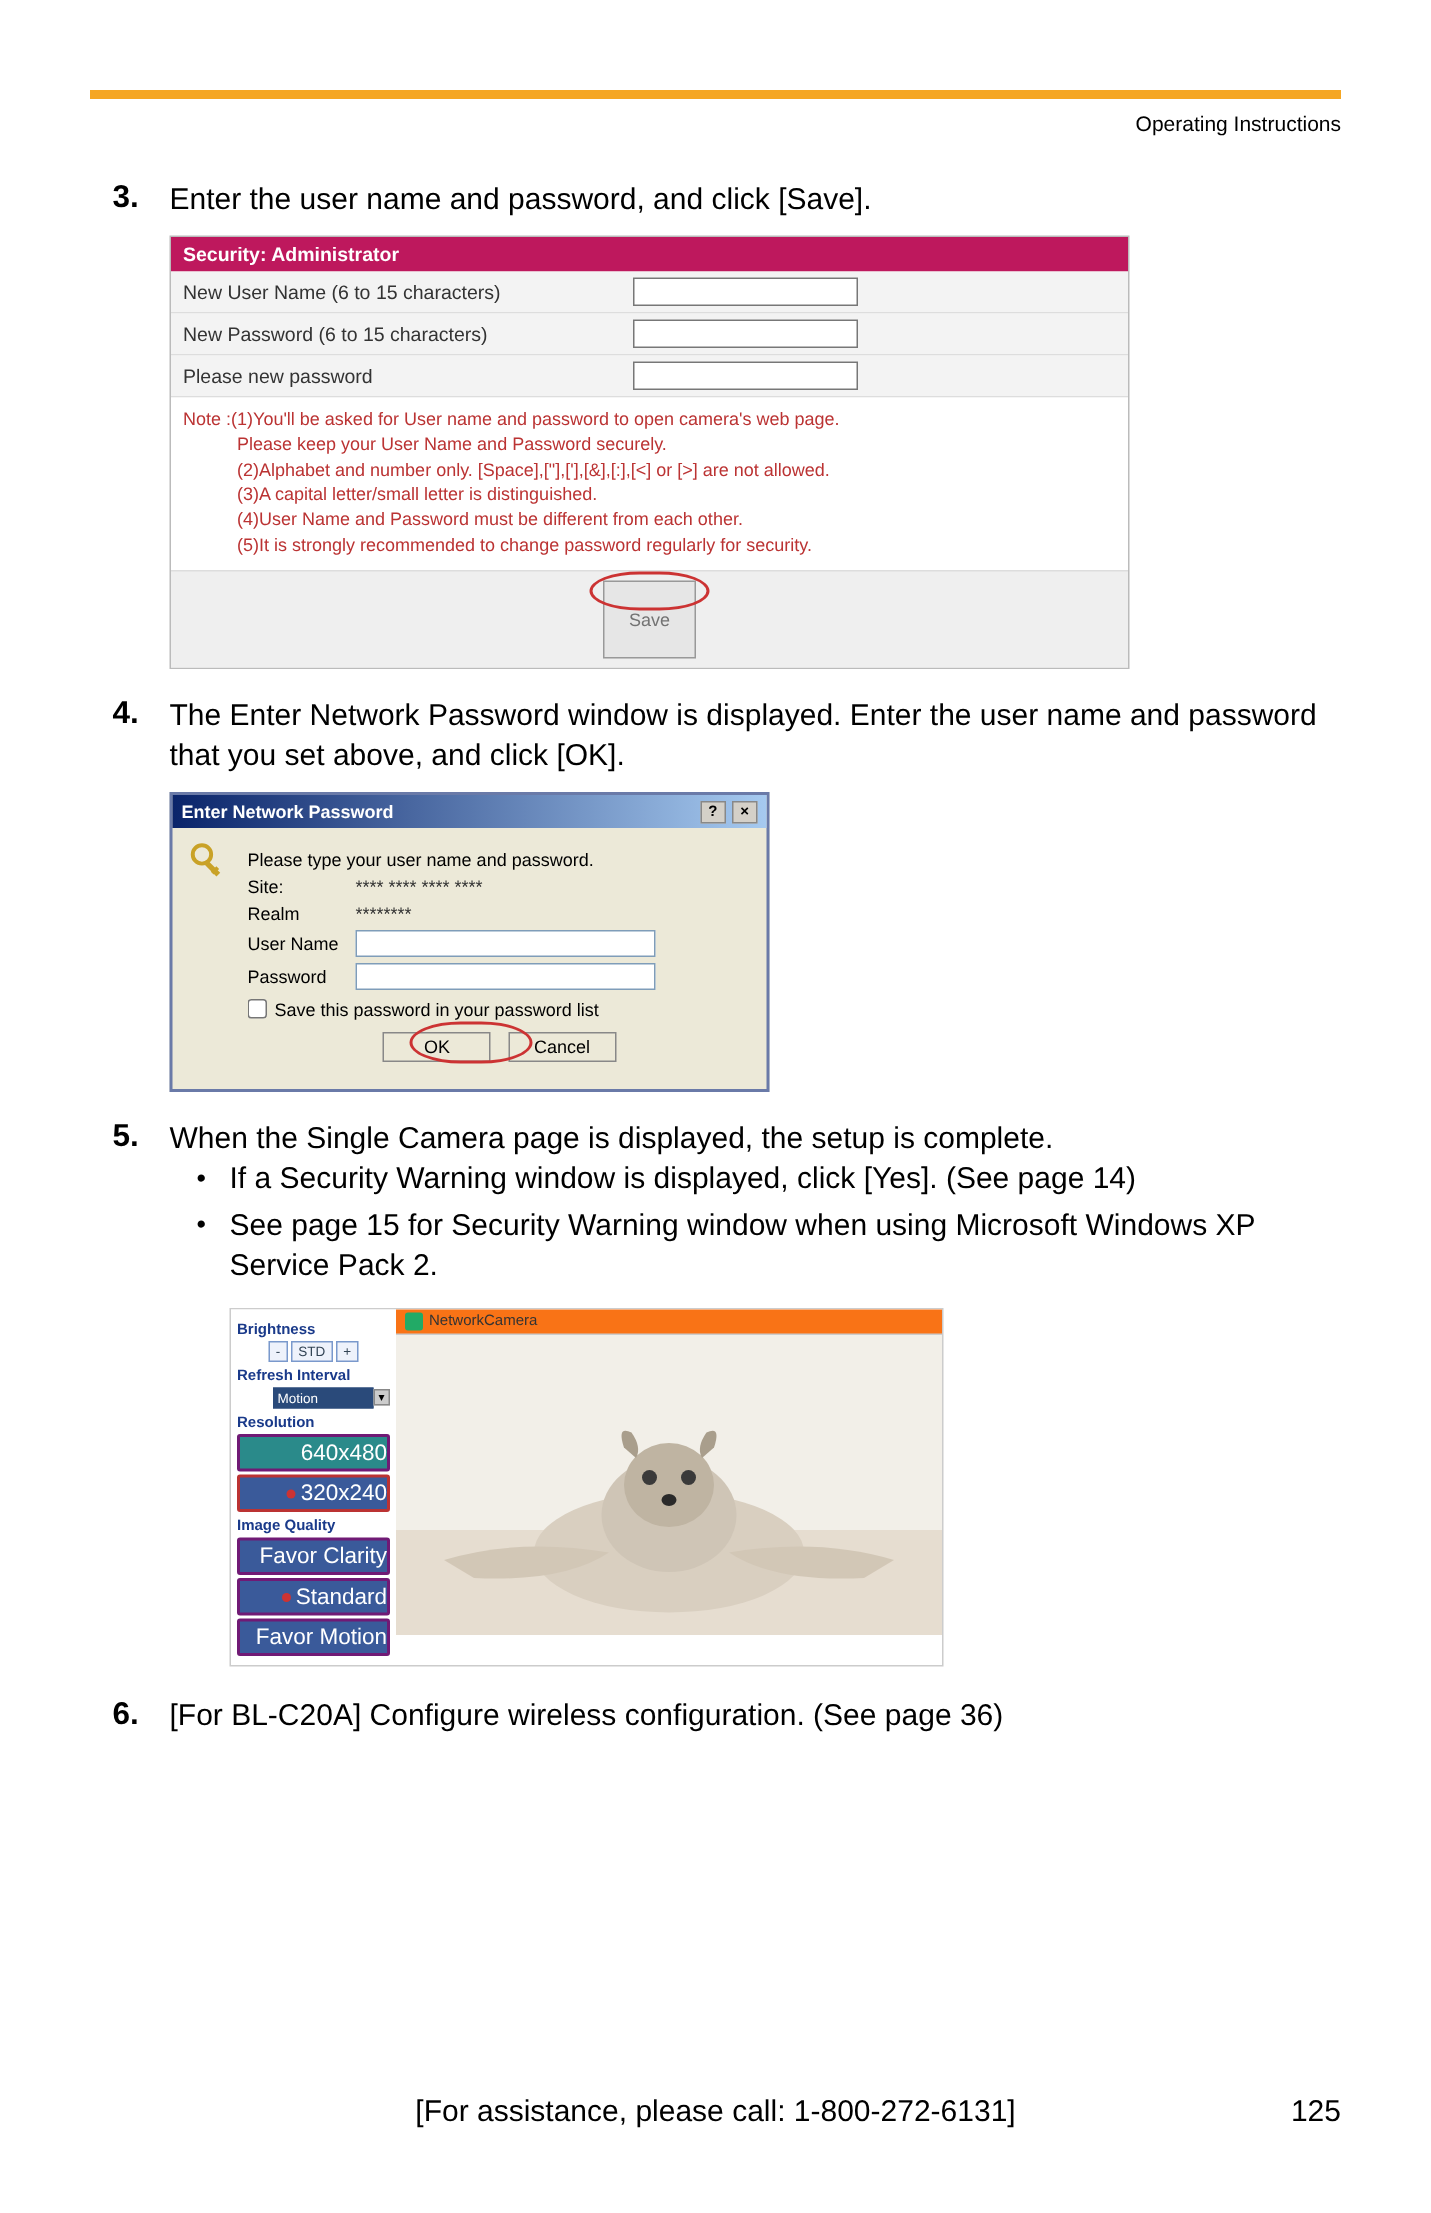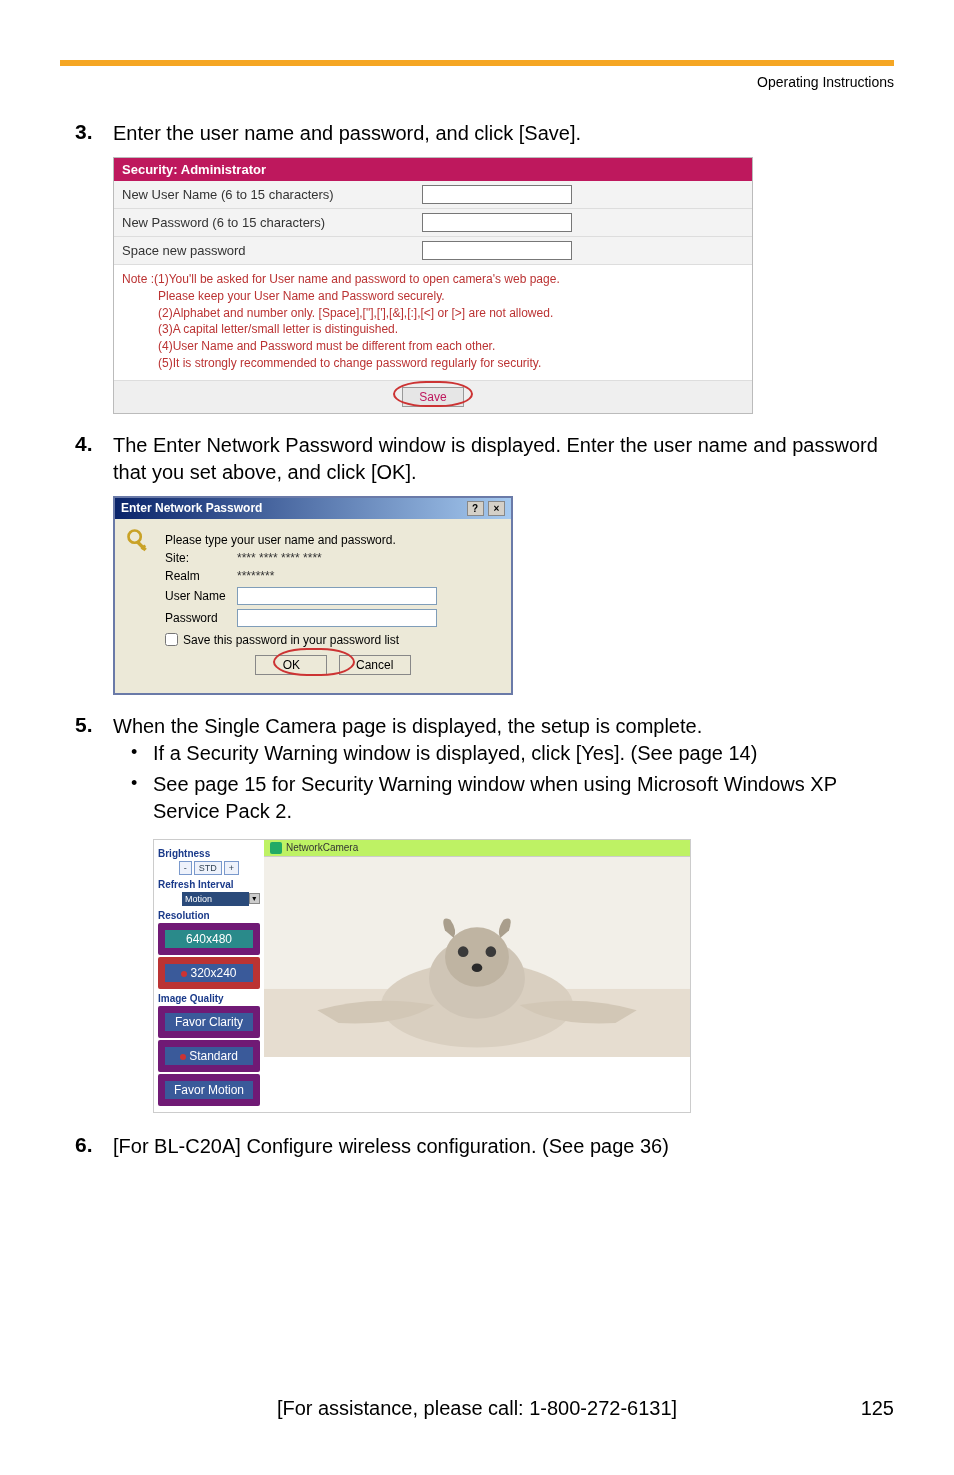--- a/index.html
+++ b/index.html
@@ -100,22 +100,22 @@
     background: #efefef;
     text-align: center;
     padding: 6px 0;
     border-top: 1px solid #ddd;
   }
   .sec-save-btn {
     display: inline-block;
     border: 1px solid #999;
     background: #e6e6e6;
     font-size: 12px;
-    padding: 2px 16px;
-    color: #be185d;
+    padding: 18px 16px;
+    color: #737373;
     position: relative;
   }
   .circle {
     border: 2px solid #c33;
     border-radius: 50%/60%;
     position: absolute;
     pointer-events: none;
   }
 
   
@@ -173,39 +173,39 @@
     font-size:12px;
     padding: 2px 0;
     color:#000;
     width: 72px;
     margin: 0 4px;
     text-align:center;
   }
 
   
   .cam-panel {
-    width: 538px;
+    width: 476px;
     margin: 6px 0 20px 78px;
     border: 1px solid #ccc;
     background: #fff;
     display:flex;
     font-size:10px;
   }
   .cam-side {
     width: 110px;
     background: #fff;
     padding: 4px 4px;
   }
   .cam-side .label { color:#1a3a8a; font-size:10px; font-weight:bold; margin:4px 0 2px;}
   .cam-chip {
     display:block;
-    border:7px solid #701a75;
+    border:2px solid #701a75;
     color:#fff;
-    text-align:center;
-    font-size:12px;
+    text-align:right;
+    font-size:15px;
     padding:2px 0;
     margin:2px 0;
     border-radius:2px;
   }
   .chip-std {
     display:flex;gap:2px;justify-content:center;
   }
   .chip-std span{
     border:1px solid #7a99cc;background:#eef2fb;color:#345;font-size:9px;
     padding:1px 4px;
@@ -215,21 +215,21 @@
   .bg-red{border-color:#b33;}
   .bg-red-dot::before{content:"";display:inline-block;width:6px;height:6px;background:#c33;border-radius:50%;margin-right:3px;vertical-align:middle;}
   .dropdown{border:1px solid #888;background:#fff;color:#000;padding:1px 2px;font-size:9px;display:inline-block;width:70px;}
   .cam-main {
     flex:1;
     background:#fff;
     padding:0;
     position:relative;
   }
   .cam-tab{
-    background:#bef264;
+    background:#f97316;
     border-bottom:1px solid #ccc;
     padding:2px 6px;
     display:flex;
     align-items:center;
     gap:4px;
     font-size:10px;
     color:#333;
   }
   .cam-tab .cam-icon{
     width:12px;height:12px;background:#2a6;display:inline-block;border-radius:2px;
@@ -272,21 +272,21 @@
     <div class="sec-title">Security: Administrator</div>
     <div class="sec-row">
       <div class="sec-row-label">New User Name (6 to 15 characters)</div>
       <input type="text" style="">
     </div>
     <div class="sec-row">
       <div class="sec-row-label">New Password (6 to 15 characters)</div>
       <input type="text" style="">
     </div>
     <div class="sec-row">
-      <div class="sec-row-label">Space new password</div>
+      <div class="sec-row-label">Please new password</div>
       <input type="text" style="">
     </div>
     <div class="sec-note">
       <span>Note :(1)You'll be asked for User name and password to open camera's web page.</span><br>
       <span class="indent">Please keep your User Name and Password securely.</span>
       <span class="indent">(2)Alphabet and number only. [Space],["],['],[&amp;],[:],[&lt;] or [&gt;] are not allowed.</span>
       <span class="indent">(3)A capital letter/small letter is distinguished.</span>
       <span class="indent">(4)User Name and Password must be different from each other.</span>
       <span class="indent">(5)It is strongly recommended to change password regularly for security.</span>
     </div>

